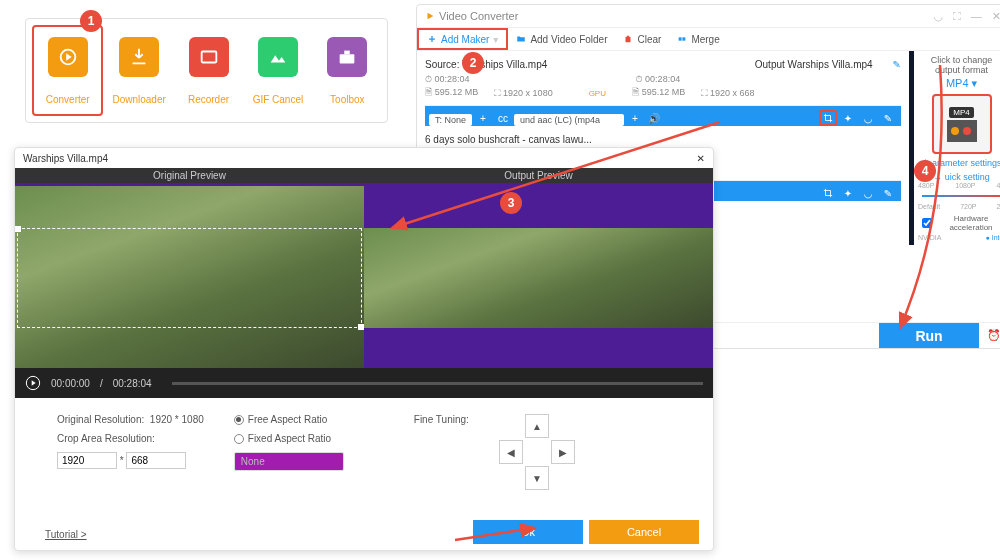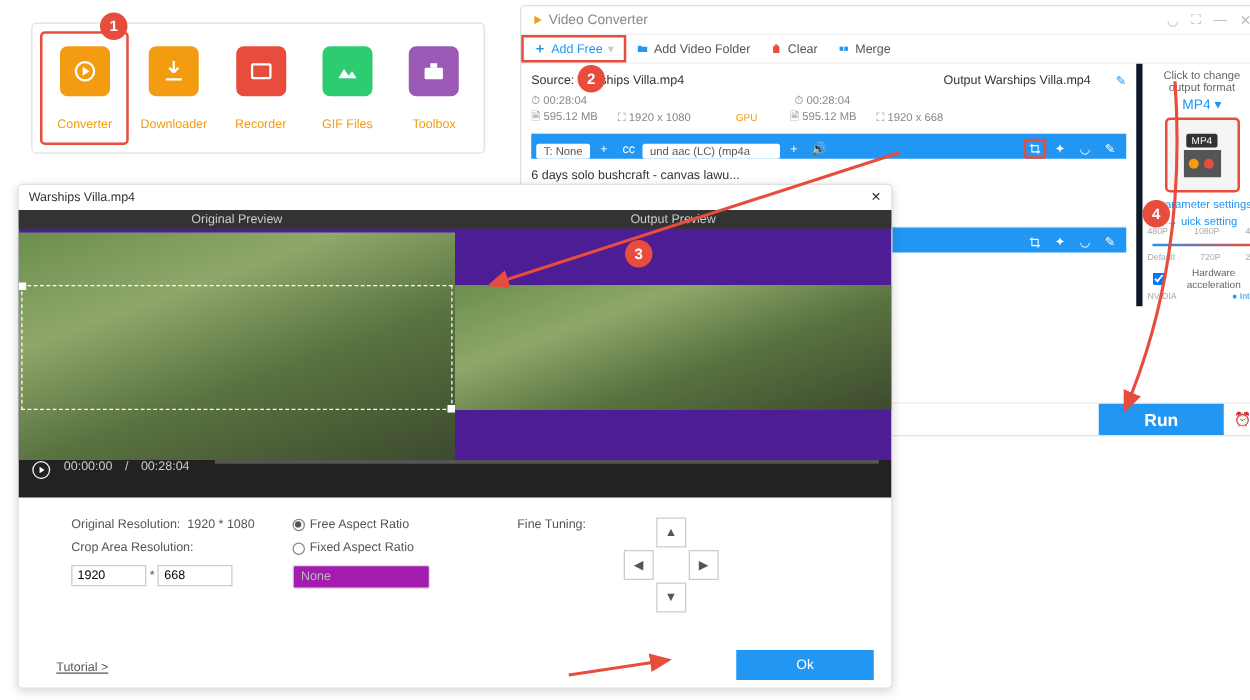--- a/index.html
+++ b/index.html
@@ -58,21 +58,21 @@
 .cropwin .wtitle { height: 20px; padding: 2px 8px; font-size: 10px; color: #333; display: flex; align-items: center; }
 .cropwin .wtitle .x { margin-left: auto; cursor: pointer; }
 .previews { display: flex; height: 200px; }
 .prev { flex: 1; background: #4c1d95; position: relative; }
 .prev .lbl { position: absolute; top: 0; left: 0; right: 0; background: #333; color: #ccc; font-size: 10px; text-align: center; padding: 2px; }
 .prev .img { position: absolute; top: 18px; left: 0; right: 0; bottom: 0; background: linear-gradient(160deg,#6b8e4e 0%,#8fa76a 30%,#5a7340 60%,#3d4a2e 100%); }
 .prev .cropbox { position: absolute; border: 1px dashed #fff; left: 2px; right: 2px; top: 60px; height: 100px; }
 .prev .cropbox::before,.prev .cropbox::after { content:''; position: absolute; width: 6px; height: 6px; background: #fff; }
 .prev .cropbox::before { left: -3px; top: -3px; }
 .prev .cropbox::after { right: -3px; bottom: -3px; }
-.playbar { background: #222; height: 30px; display: flex; padding: 0 10px; gap: 10px; color: #ccc; font-size: 10px; }
+.playbar { background: #222; height: 30px; display: flex; align-items: center; padding: 0 10px; gap: 10px; color: #ccc; font-size: 10px; }
 .playbar svg { width: 16px; height: 16px; fill: #fff; }
 
 .cropsettings { padding: 16px 42px; display: flex; gap: 30px; font-size: 10px; color: #555; }
 .cs-col { display: flex; flex-direction: column; gap: 8px; }
 .cs-col input[type=text] { width: 60px; border: 1px solid #ccc; padding: 2px 4px; font-size: 10px; }
 .radio { display: flex; align-items: center; gap: 4px; }
 .radio .r { width: 10px; height: 10px; border: 1px solid #888; border-radius: 50%; display: inline-flex; align-items: center; justify-content: center; }
 .radio .r.on::after { content:''; width: 5px; height: 5px; background: #555; border-radius: 50%; }
 .disabled-sel { width: 110px; border: 1px solid #ddd; background: #a21caf; color: #bbb; padding: 3px 6px; border-radius: 2px; }
 .finetune { display: grid; grid-template-columns: repeat(3,24px); grid-template-rows: repeat(3,24px); gap: 2px; }
@@ -117,21 +117,21 @@
         </svg>
       </div>
     <span>Recorder</span>
   </div>
   <div class="mod">
     <div class="iconbox">
         <svg viewBox="0 0 24 24">
           <path d="M4 18l5-8 4 6 3-4 4 6z"></path>
         </svg>
       </div>
-    <span>GIF Files</span>
+    <span>GIF Cancel</span>
   </div>
   <div class="mod">
     <div class="iconbox">
         <svg viewBox="0 0 24 24">
           <rect x="4" y="9" width="16" height="10" rx="1"></rect>
           <rect x="9" y="5" width="6" height="4"></rect>
         </svg>
       </div>
     <span>Toolbox</span>
   </div>
@@ -148,21 +148,21 @@
       <span>⛶</span>
       <span>—</span>
       <span>✕</span>
     </div>
   </div>
   <div class="toolbar">
     <div class="tbtn primary">
       <svg viewBox="0 0 24 24">
           <path d="M12 5v14M5 12h14" stroke="#2196f3" stroke-width="3"></path>
         </svg>
-      <span>Add Free</span>
+      <span>Add Maker</span>
       <span style="color:#ccc">▾</span>
     </div>
     <div class="tbtn">
       <svg viewBox="0 0 24 24" fill="#2196f3">
           <path d="M3 6h6l2 2h10v10H3z"></path>
         </svg>
       <span>Add Video Folder</span>
     </div>
     <div class="tbtn">
       <svg viewBox="0 0 24 24" fill="#e74c3c">
@@ -343,20 +343,21 @@
         <div class="fb">▶</div>
       <div></div>
         <div class="fb">▼</div>
         <div></div>
     </div>
   </div>
 
   <span class="tutorial">Tutorial &gt;</span>
   <div class="cropbtns">
     <div class="b ok">Ok</div>
+    <div class="b cancel">Cancel</div>
   </div>
 </div>
 
 <div class="badge" style="left:80px;top:10px">1</div>
 <div class="badge" style="left:462px;top:52px">2</div>
 <div class="badge" style="left:500px;top:192px">3</div>
 <div class="badge" style="left:914px;top:160px">4</div>
 
 <svg class="arrow" style="left:380px;top:120px;width:350px;height:120px">
   <defs>

